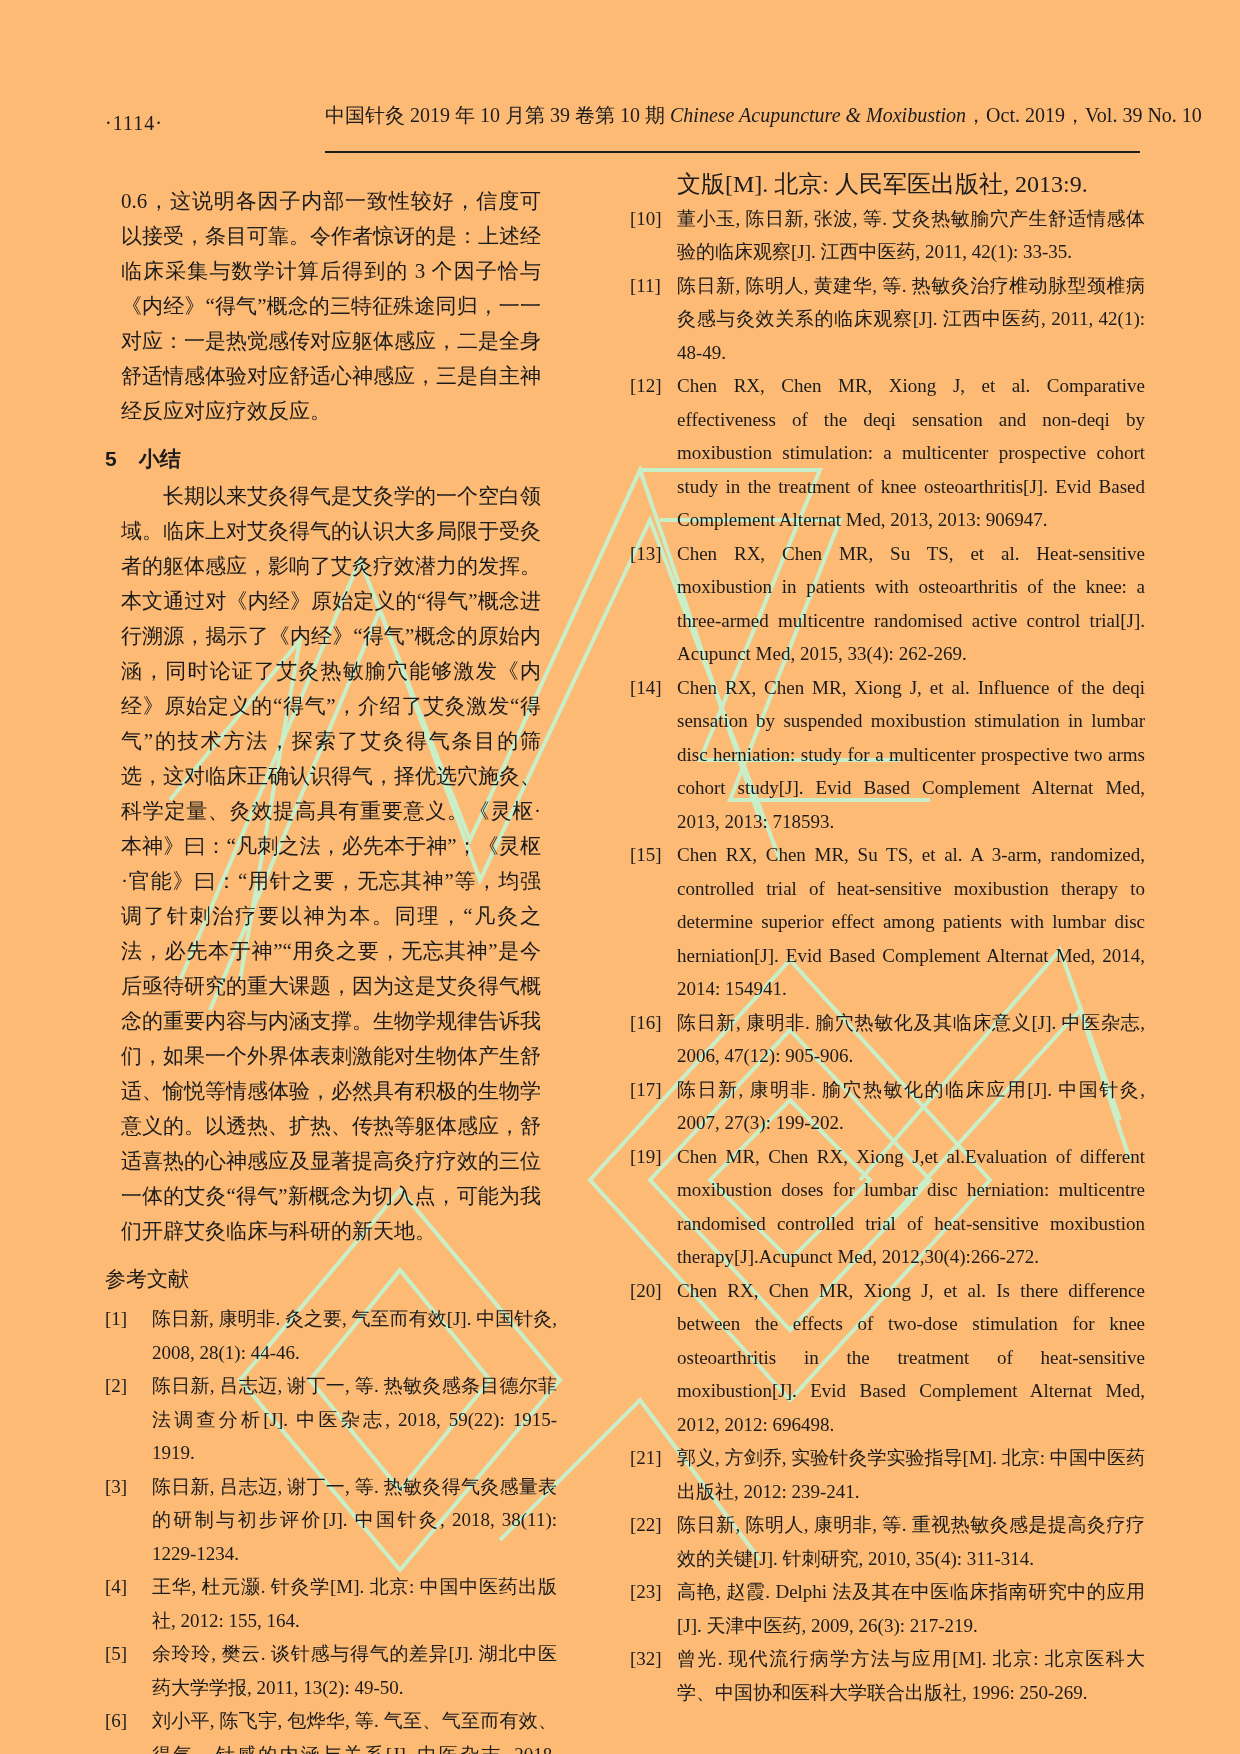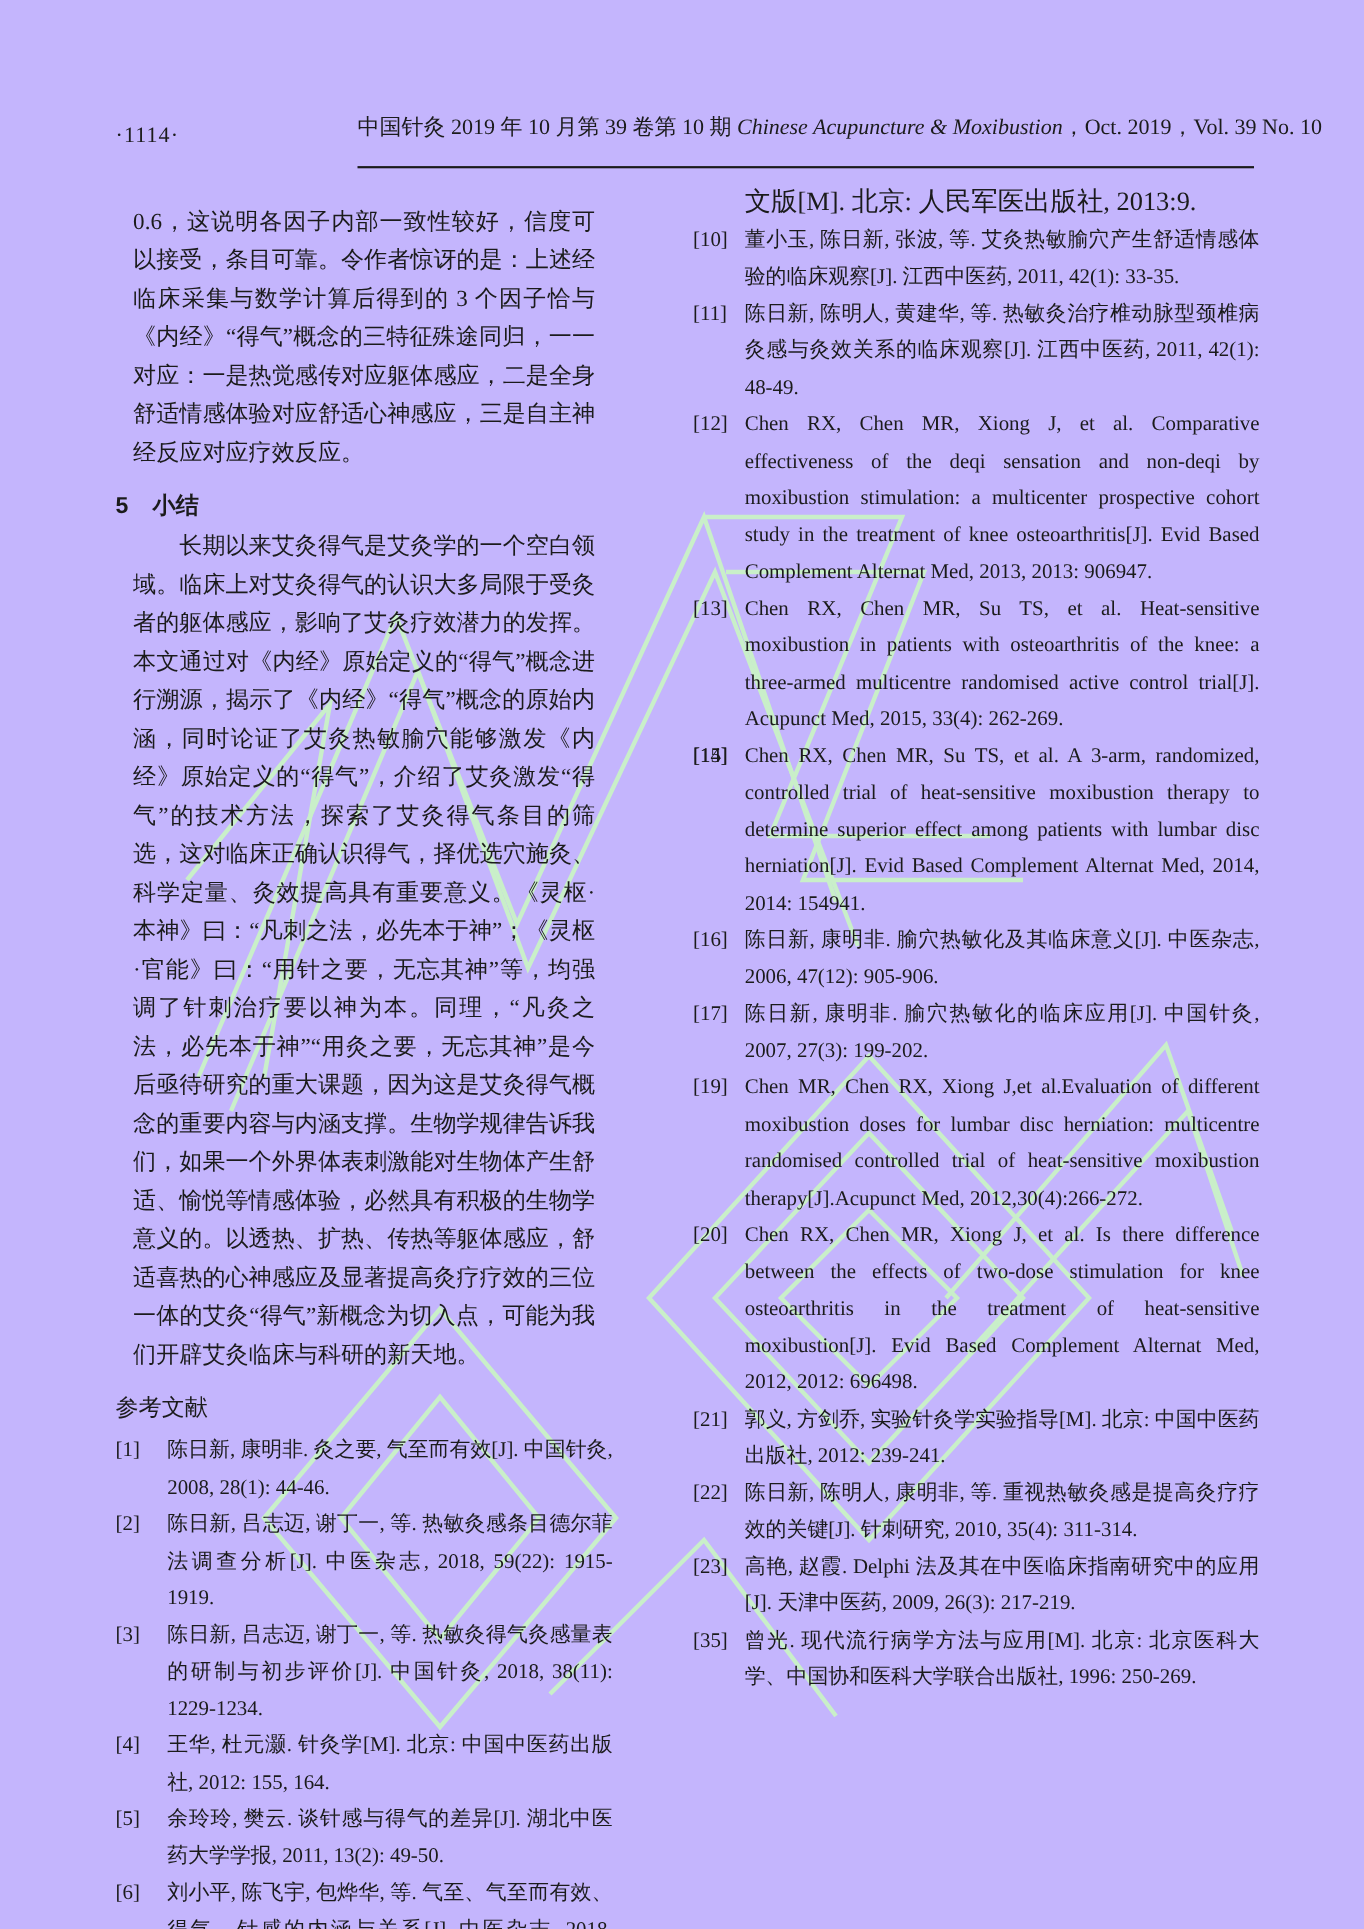--- a/index.html
+++ b/index.html
@@ -1,17 +1,17 @@
 <!DOCTYPE html>
 <html><head>
 <meta charset="utf-8">
 <style>
   html,body { margin:0; padding:0; background:#ffffff; }
   .page {
-    position:relative; width:1240px; height:1754px; background:#c4b5fd;
+    position:relative; width:1240px; height:1754px; background:#fdba74;
     overflow:hidden; color:#1b1b1b;
     font-family:"Liberation Serif","DejaVu Serif",serif;
   }
   
   .header { position:absolute; top:102px; left:105px; right:100px; height:52px; }
   .page-num { position:absolute; left:0; top:10px; font-size:20px; letter-spacing:1px; }
   .cite {
     margin-left:220px; text-align:center; font-size:20px;
     padding-bottom:22px; border-bottom:2px solid #1b1b1b; white-space:nowrap;
   }
@@ -142,20 +142,21 @@
             <span class="ref-text">Chen RX, Chen MR, Xiong J, et al. Comparative effectiveness of the deqi sensation and non-deqi by moxibustion stimulation: a multicenter prospective cohort study in the treatment of knee osteoarthritis[J]. Evid Based Complement Alternat Med, 2013, 2013: 906947.</span>
           </li>
 
           <li class="ref-item">
             <span class="ref-num">[13]</span>
             <span class="ref-text">Chen RX, Chen MR, Su TS, et al. Heat-sensitive moxibustion in patients with osteoarthritis of the knee: a three-armed multicentre randomised active control trial[J]. Acupunct Med, 2015, 33(4): 262-269.</span>
           </li>
 
           <li class="ref-item">
             <span class="ref-num">[14]</span>
+            <span class="ref-text">Chen RX, Chen MR, Xiong J, et al. Influence of the deqi sensation by suspended moxibustion stimulation in lumbar disc herniation: study for a multicenter prospective two arms cohort study[J]. Evid Based Complement Alternat Med, 2013, 2013: 718593.</span>
           </li>
 
           <li class="ref-item">
             <span class="ref-num">[15]</span>
             <span class="ref-text">Chen RX, Chen MR, Su TS, et al. A 3-arm, randomized, controlled trial of heat-sensitive moxibustion therapy to determine superior effect among patients with lumbar disc herniation[J]. Evid Based Complement Alternat Med, 2014, 2014: 154941.</span>
           </li>
 
           <li class="ref-item">
             <span class="ref-num">[16]</span>
             <span class="ref-text">陈日新, 康明非. 腧穴热敏化及其临床意义[J]. 中医杂志, 2006, 47(12): 905-906.</span>
@@ -186,21 +187,21 @@
             <span class="ref-num">[22]</span>
             <span class="ref-text">陈日新, 陈明人, 康明非, 等. 重视热敏灸感是提高灸疗疗效的关键[J]. 针刺研究, 2010, 35(4): 311-314.</span>
           </li>
 
           <li class="ref-item">
             <span class="ref-num">[23]</span>
             <span class="ref-text">高艳, 赵霞. Delphi 法及其在中医临床指南研究中的应用[J]. 天津中医药, 2009, 26(3): 217-219.</span>
           </li>
 
           <li class="ref-item">
-            <span class="ref-num">[35]</span>
+            <span class="ref-num">[32]</span>
             <span class="ref-text">曾光. 现代流行病学方法与应用[M]. 北京: 北京医科大学、中国协和医科大学联合出版社, 1996: 250-269.</span>
           </li>
         </ol>
 
     </section>
 
   </main>
 </div>
 
 </body></html>

